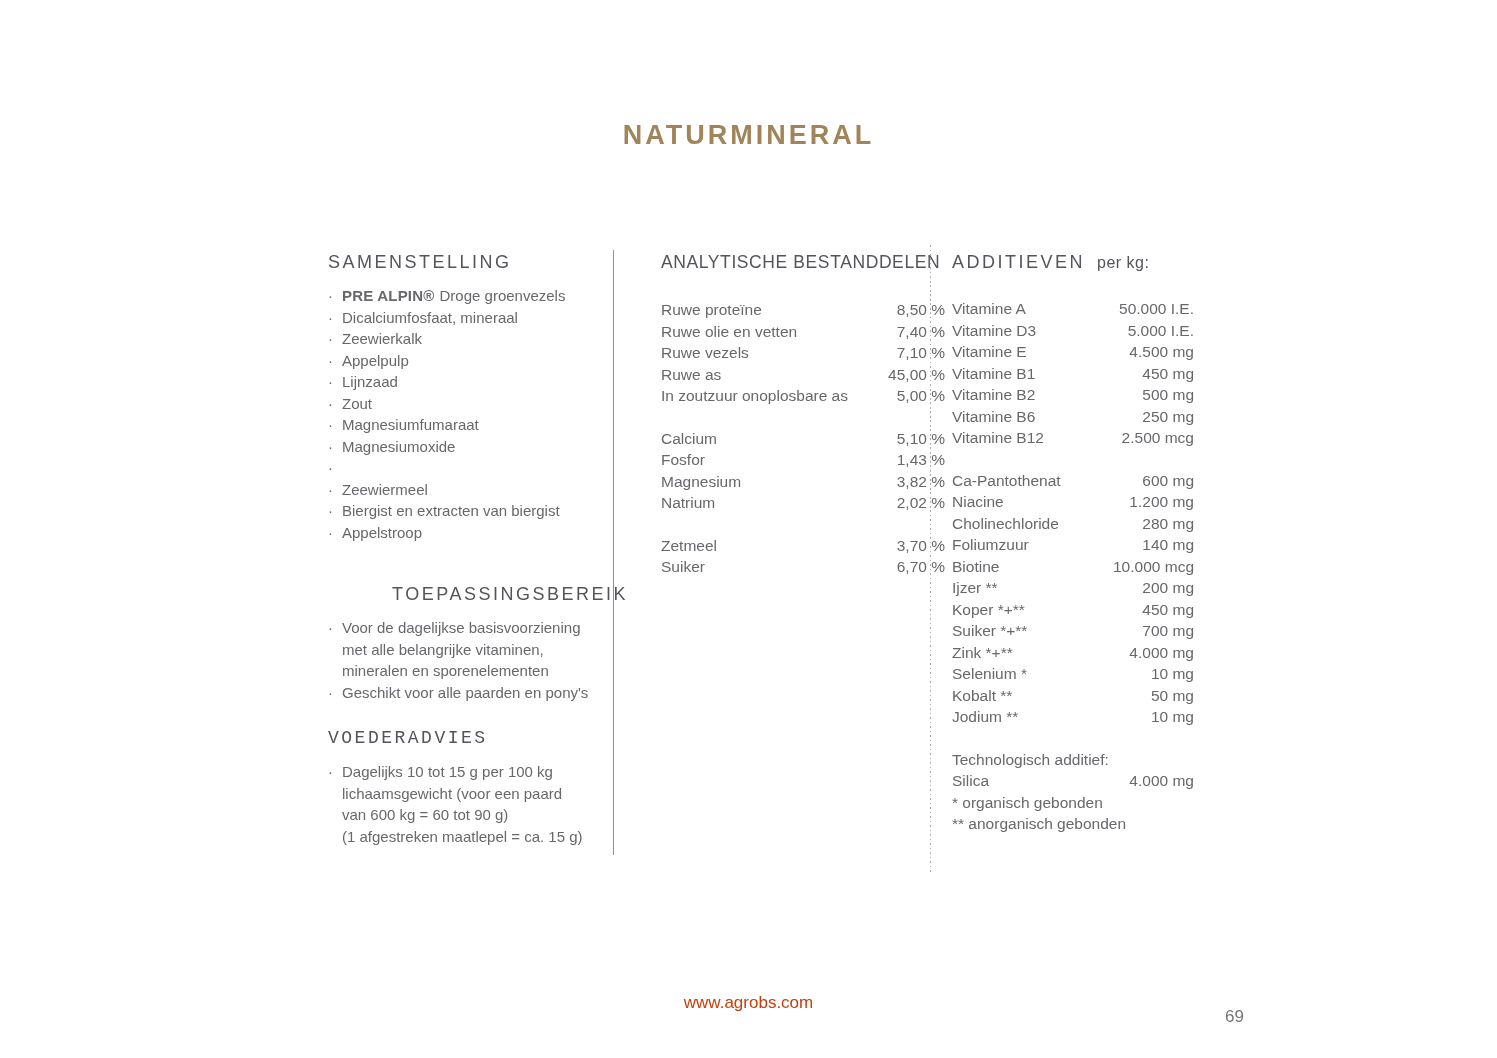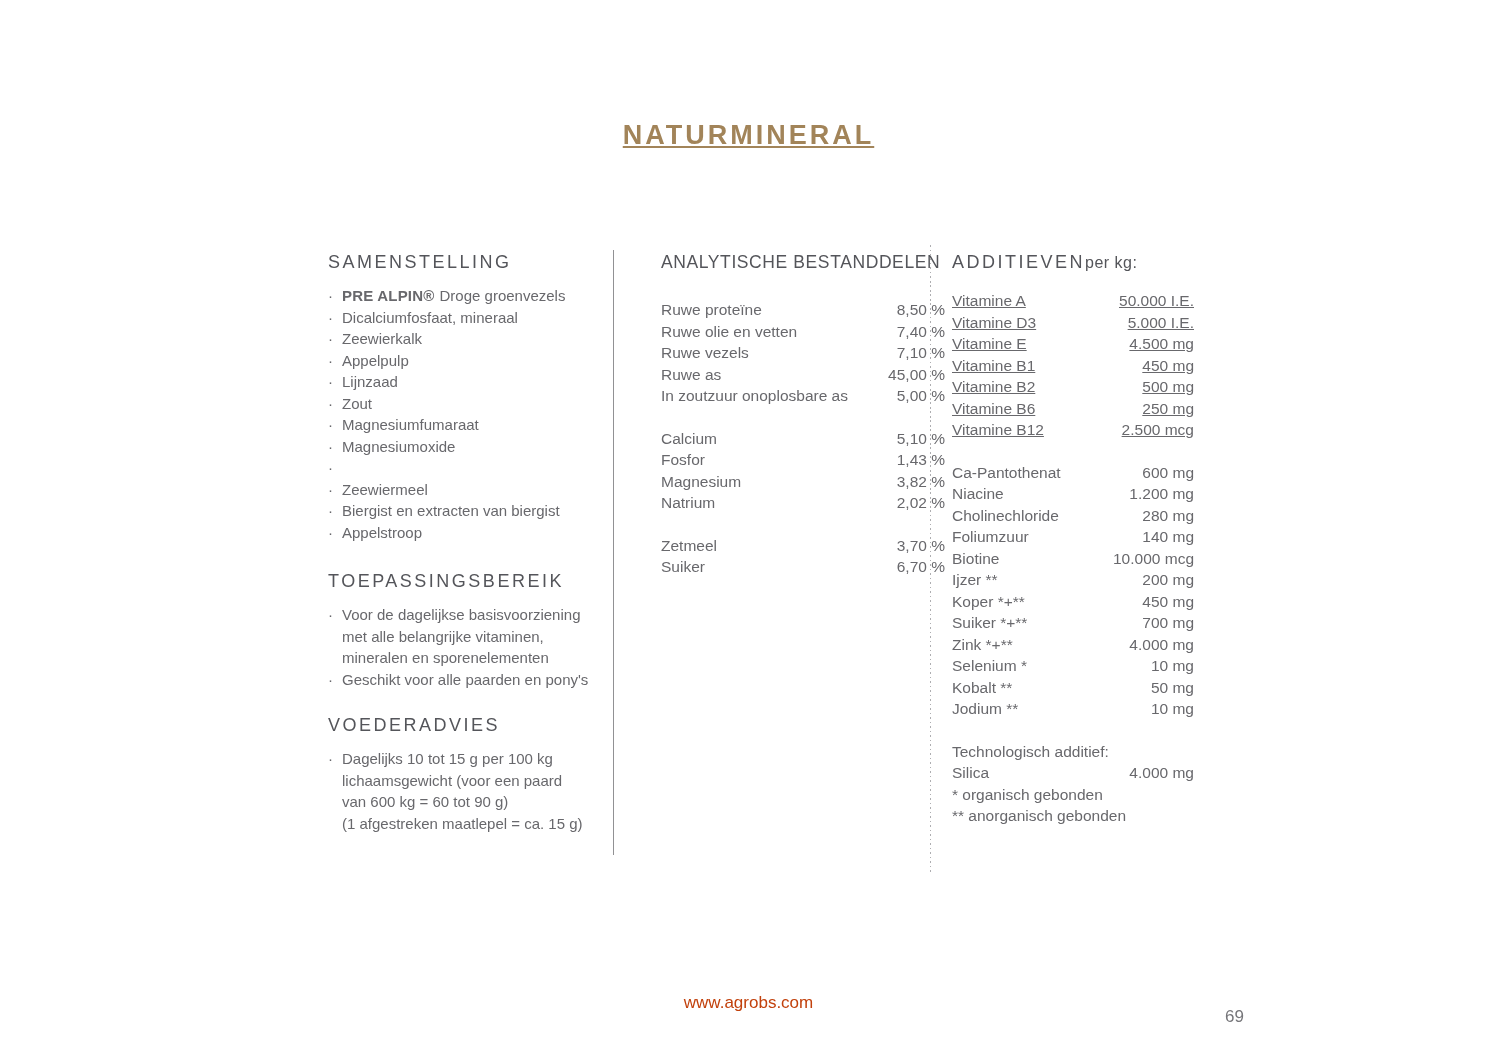--- a/index.html
+++ b/index.html
@@ -2,49 +2,49 @@
 <html><head>
 <meta charset="utf-8">
 <style>
   html,body{margin:0;padding:0;background:#ffffff;}
   .page{
     position:relative;width:1497px;height:1058px;background:#ffffff;
     font-family:"Liberation Sans",sans-serif;color:#68686c;overflow:hidden;
   }
   .title{
     position:absolute;top:120px;left:0;width:100%;text-align:center;margin:0;
-    font-size:27px;font-weight:600;letter-spacing:3px;color:#a28459;text-decoration:underline;
+    font-size:27px;font-weight:600;letter-spacing:3px;color:#a28459;
   }
   .heading{
     margin:0;font-size:18px;font-weight:400;letter-spacing:2.5px;
     color:#54555a;line-height:22px;white-space:nowrap;
   }
   .h-ana{font-size:17.5px;letter-spacing:0.6px;}
-  .h-add .suffix{margin-left:0;font-size:16px;letter-spacing:0.5px;}
+  .h-add .suffix{margin-left:12px;font-size:16px;letter-spacing:0.5px;}
   .col{position:absolute;top:251px;}
   .col-left{left:328px;width:300px;}
   .col-mid{left:661px;width:284px;}
   .col-right{left:952px;width:242px;}
   .divider{position:absolute;width:1px;}
   .divider.solid{left:613px;top:250px;height:605px;background:#919194;}
   .divider.dotted{
     left:930px;top:245px;height:628px;
     background-image:repeating-linear-gradient(to bottom,#aeaeb1 0px,#aeaeb1 1.5px,transparent 1.5px,transparent 4.5px);
   }
   ul.bullets{list-style:none;margin:12px 0 0;padding:0;font-size:15px;line-height:21.5px;}
-  .mt-app{margin-top:27px;}
-  .mt-feed{margin-top:24px;}
+  .mt-app{margin-top:40px;text-align:right;}
+  .mt-feed{margin-top:24px;font-family:Liberation Mono, monospace;}
   li.bullet-item{display:flex;align-items:flex-start;}
   .dot{flex:0 0 14px;color:#68686c;}
   .bi-text{white-space:pre-line;}
   .brand{font-weight:700;letter-spacing:0.2px;}
   .brand:not(:empty){margin-right:5px;}
   .rows{font-size:15.5px;line-height:21.5px;}
   .mt26{margin-top:26px;}
-  .mt12{margin-top:16px;text-decoration:underline;}
+  .mt12{margin-top:24px;}
   .gap{margin-top:21px;}
   .row{display:flex;justify-content:space-between;}
   .lbl,.val{white-space:pre;}
   .footer-url{position:absolute;top:993px;left:0;width:100%;text-align:center;font-size:17px;color:#c2410c;}
   .page-number{position:absolute;top:1007px;left:1225px;font-size:17px;color:#76767a;}
 </style>
 </head>
 <body>
 
 <div class="page">

